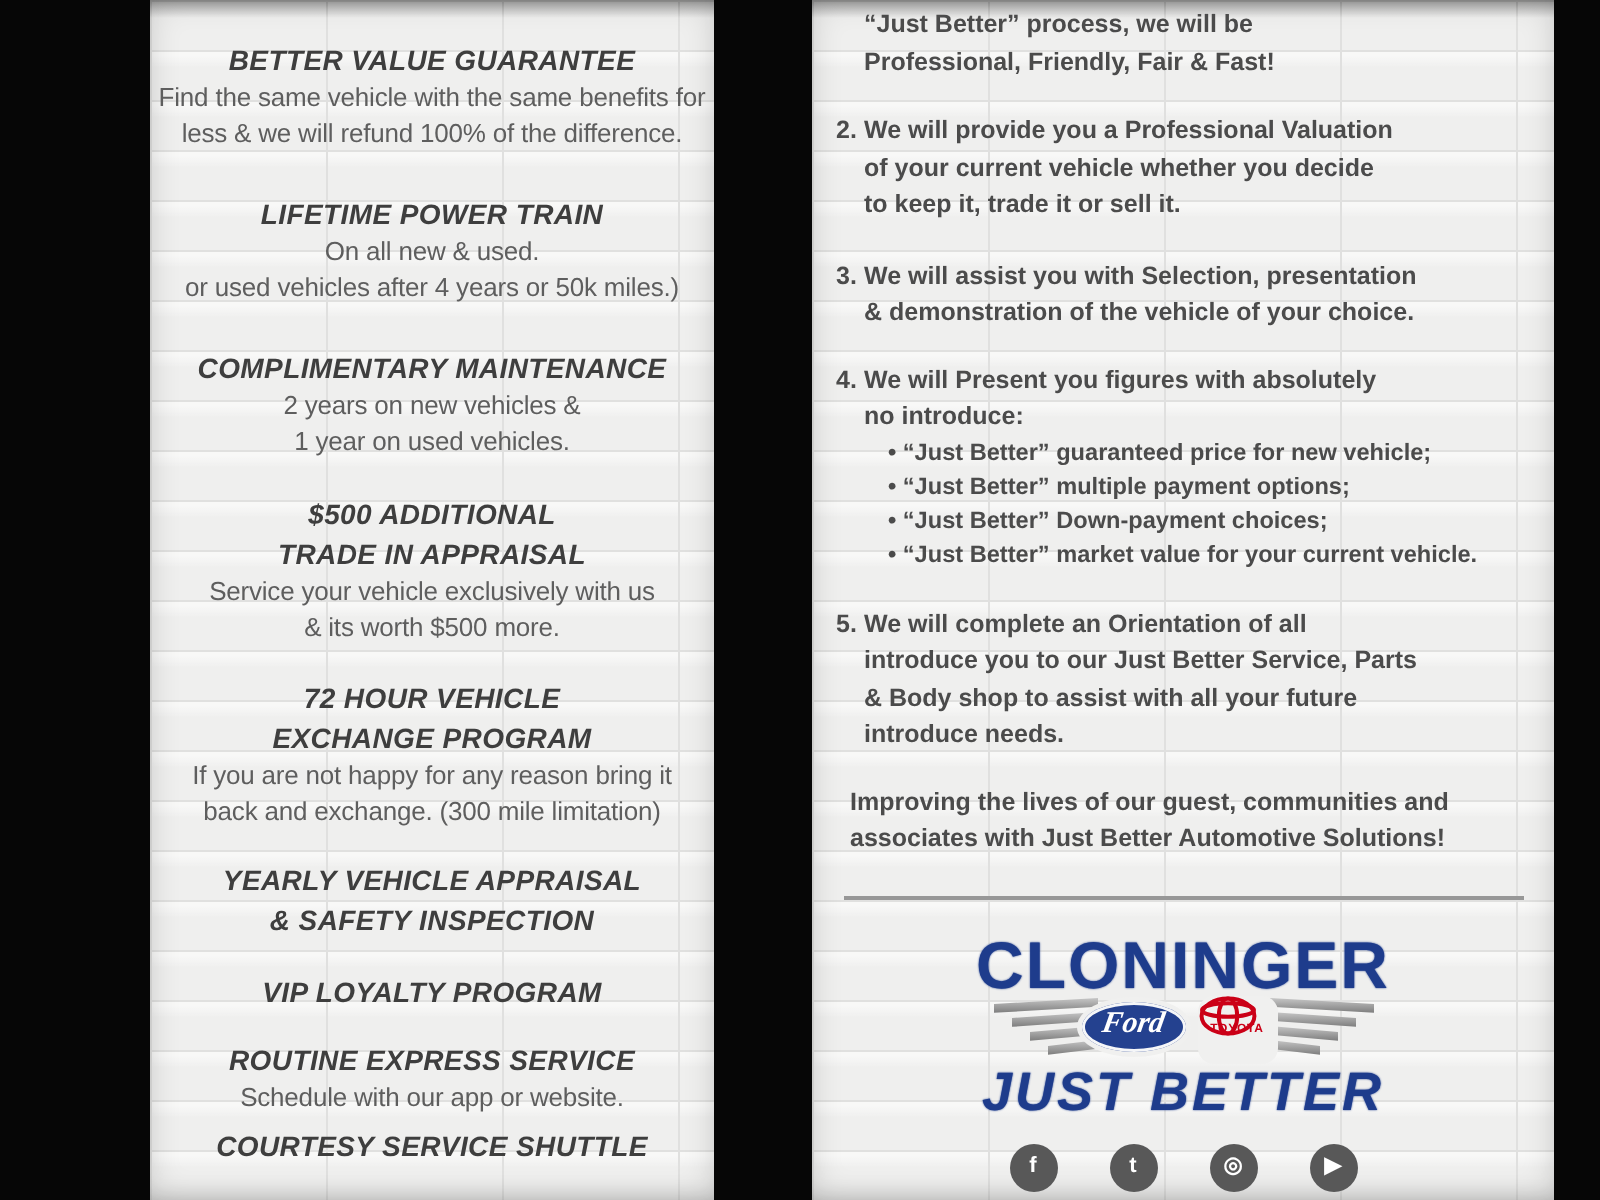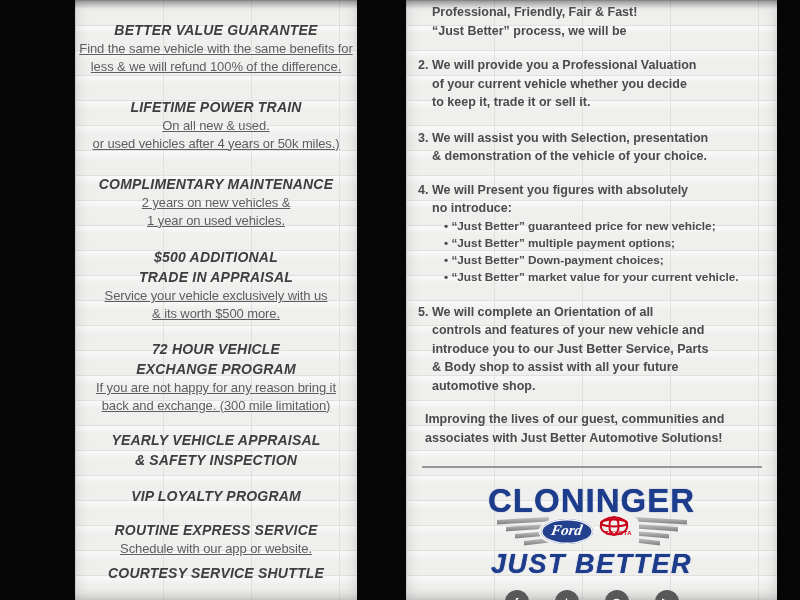--- a/index.html
+++ b/index.html
@@ -27,21 +27,21 @@
   }
   #left-panel{left:75px;width:282px;}
   #right-panel{left:406px;width:371px;}
 
   
   .lp-content{padding-top:20px;text-align:center;}
   .lh{
     font-weight:bold;font-style:italic;color:#3e3e3e;
     font-size:14px;line-height:20px;letter-spacing:.2px;white-space:nowrap;
   }
-  .lb{color:#5e5e5e;font-size:13px;line-height:17.5px;white-space:nowrap;letter-spacing:-.1px;text-decoration:underline;}
+  .lb{color:#5e5e5e;font-size:13px;line-height:17.5px;white-space:nowrap;letter-spacing:-.1px;}
   .lp-sec{margin-bottom:22px;}
   .lp-sec.mb16{margin-bottom:16px;}
   .lp-sec.mb18{margin-bottom:18px;}
   .lp-sec.mb17{margin-bottom:17px;}
   .lp-sec.mb14{margin-bottom:14px;}
   .lp-sec.mb11{margin-bottom:5px;}
   .lp-sec.mb0{margin-bottom:0;}
 
   
   .rp-content{padding-top:3px;color:#4b4b4b;}
@@ -146,22 +146,22 @@
       </div>
 
     </div>
   </div>
 
   <div class="panel" id="right-panel">
     <div class="rp-content">
 
       <div class="rp-item">
         <span class="num"></span>
+        <div class="ln">“Just Better” process, we will be</div>
         <div class="ln">Professional, Friendly, Fair &amp; Fast!</div>
-        <div class="ln">“Just Better” process, we will be</div>
       </div>
 
       <div class="rp-item gap17">
         <span class="num">2.</span>
         <div class="ln">We will provide you a Professional Valuation</div>
         <div class="ln">of your current vehicle whether you decide</div>
         <div class="ln">to keep it, trade it or sell it.</div>
       </div>
 
       <div class="rp-item gap15">
@@ -178,24 +178,23 @@
           <div class="rp-bullet">• “Just Better” guaranteed price for new vehicle;</div>
           <div class="rp-bullet">• “Just Better” multiple payment options;</div>
           <div class="rp-bullet">• “Just Better” Down-payment choices;</div>
           <div class="rp-bullet">• “Just Better” market value for your current vehicle.</div>
         </div>
       </div>
 
       <div class="rp-item gap15">
         <span class="num">5.</span>
         <div class="ln">We will complete an Orientation of all</div>
-        <div class="ln">controls and features of your new vehicle and</div>
         <div class="ln">introduce you to our Just Better Service, Parts</div>
         <div class="ln">&amp; Body shop to assist with all your future</div>
-        <div class="ln">automotive shop.</div>
+        <div class="ln">introduce needs.</div>
       </div>
 
       <div class="rp-item rp-closing">
         <div class="ln">Improving the lives of our guest, communities and</div>
         <div class="ln">associates with Just Better Automotive Solutions!</div>
       </div>
 
       <hr class="rp-divider">
 
       <div>

